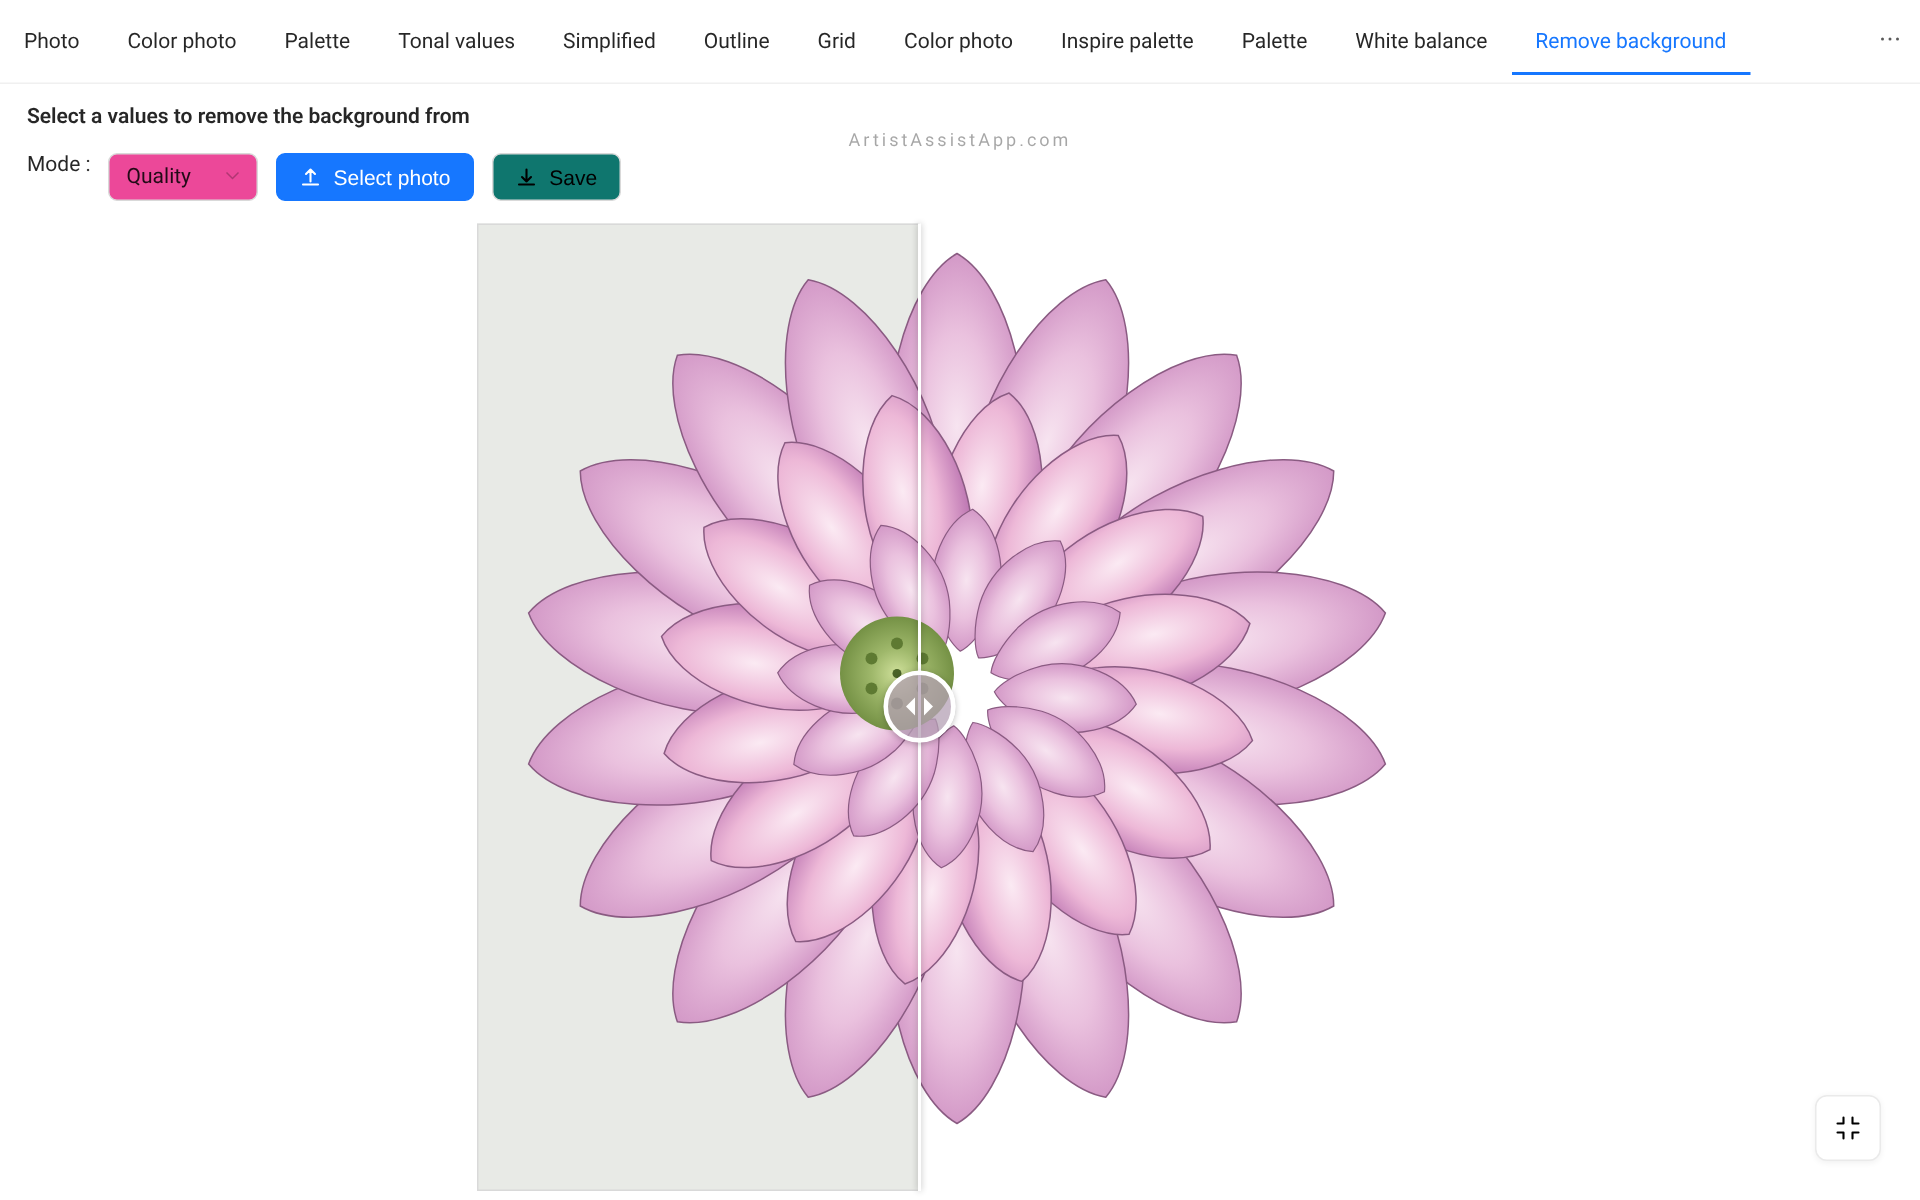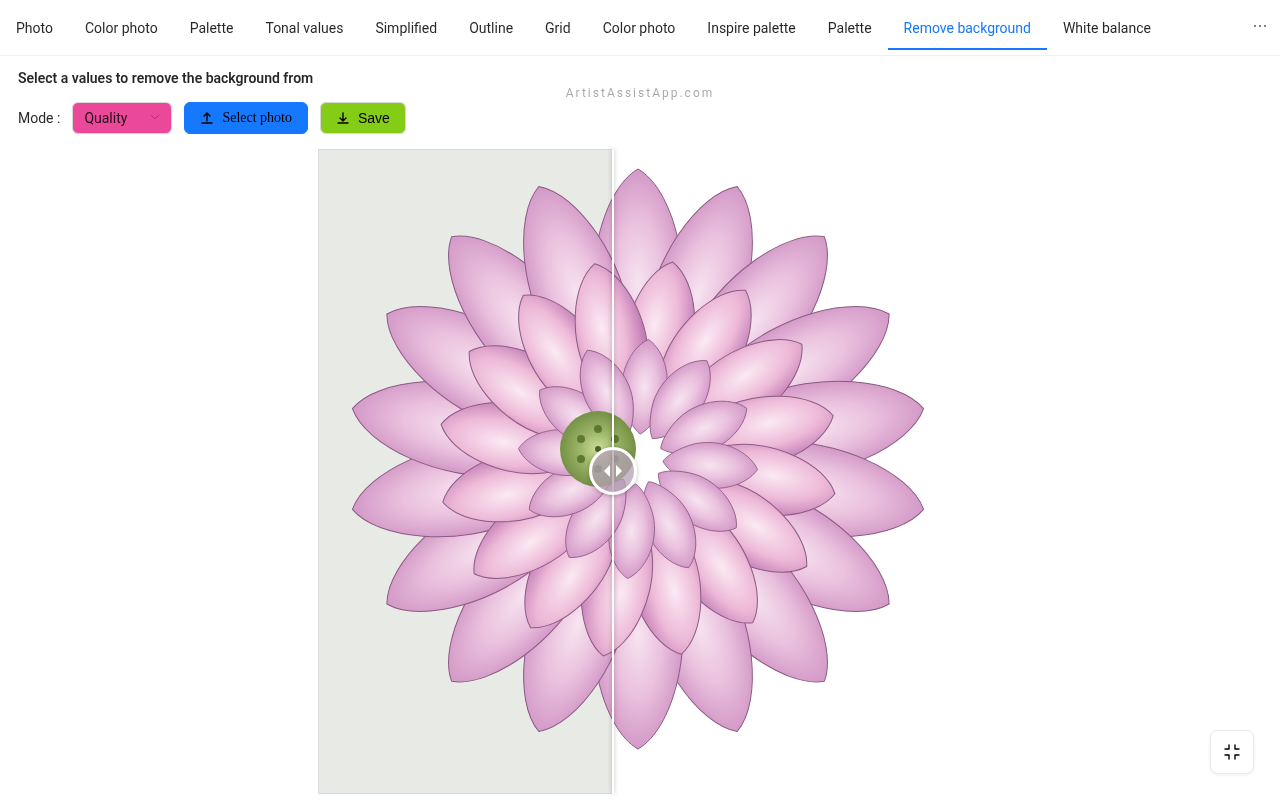--- a/index.html
+++ b/index.html
@@ -73,21 +73,21 @@
     .content {
       padding: 14px 18px;
     }
     .instruction {
       font-weight: 600;
       font-size: 14px;
       margin-bottom: 16px;
     }
     .controls {
       display: flex;
-      align-items: center;
+      align-items: flex-start;
       gap: 12px;
     }
     .mode-label {
       font-size: 14px;
       color: rgba(0,0,0,0.85);
     }
     .select {
       display: inline-flex;
       align-items: center;
       border: 1px solid #d9d9d9;
@@ -107,28 +107,27 @@
     }
     .btn {
       display: inline-flex;
       align-items: center;
       height: 32px;
       padding: 0 15px;
       border-radius: 6px;
       font-size: 14px;
       cursor: pointer;
       border: 1px solid #d9d9d9;
-      background: #84cc16;
+      background: #0f766e;
       gap: 8px;
     }
     .btn.primary {
       background: #1677ff;
       border-color: #1677ff;
-      color: #000000;
-      font-family: Liberation Serif, serif;
+      color: #ffffff;
     }
     .btn .icon {
       display: inline-flex;
     }
 
     
     .compare-wrap {
       position: absolute;
       top: 149px;
       left: 318px;
@@ -204,22 +203,22 @@
   <div class="tab">Photo</div>
   <div class="tab">Color photo</div>
   <div class="tab">Palette</div>
   <div class="tab">Tonal values</div>
   <div class="tab">Simplified</div>
   <div class="tab">Outline</div>
   <div class="tab">Grid</div>
   <div class="tab">Color photo</div>
   <div class="tab">Inspire palette</div>
   <div class="tab">Palette</div>
+  <div class="tab">White balance</div>
   <div class="tab active">Remove background</div>
-  <div class="tab">White balance</div>
   <div class="tabs-overflow">
     <span>
       <svg width="16" height="16" viewBox="0 0 16 16">
           <circle cx="3" cy="8" r="1" fill="currentColor"></circle>
           <circle cx="8" cy="8" r="1" fill="currentColor"></circle>
           <circle cx="13" cy="8" r="1" fill="currentColor"></circle>
         </svg>
     </span>
   </div>
 </div>

